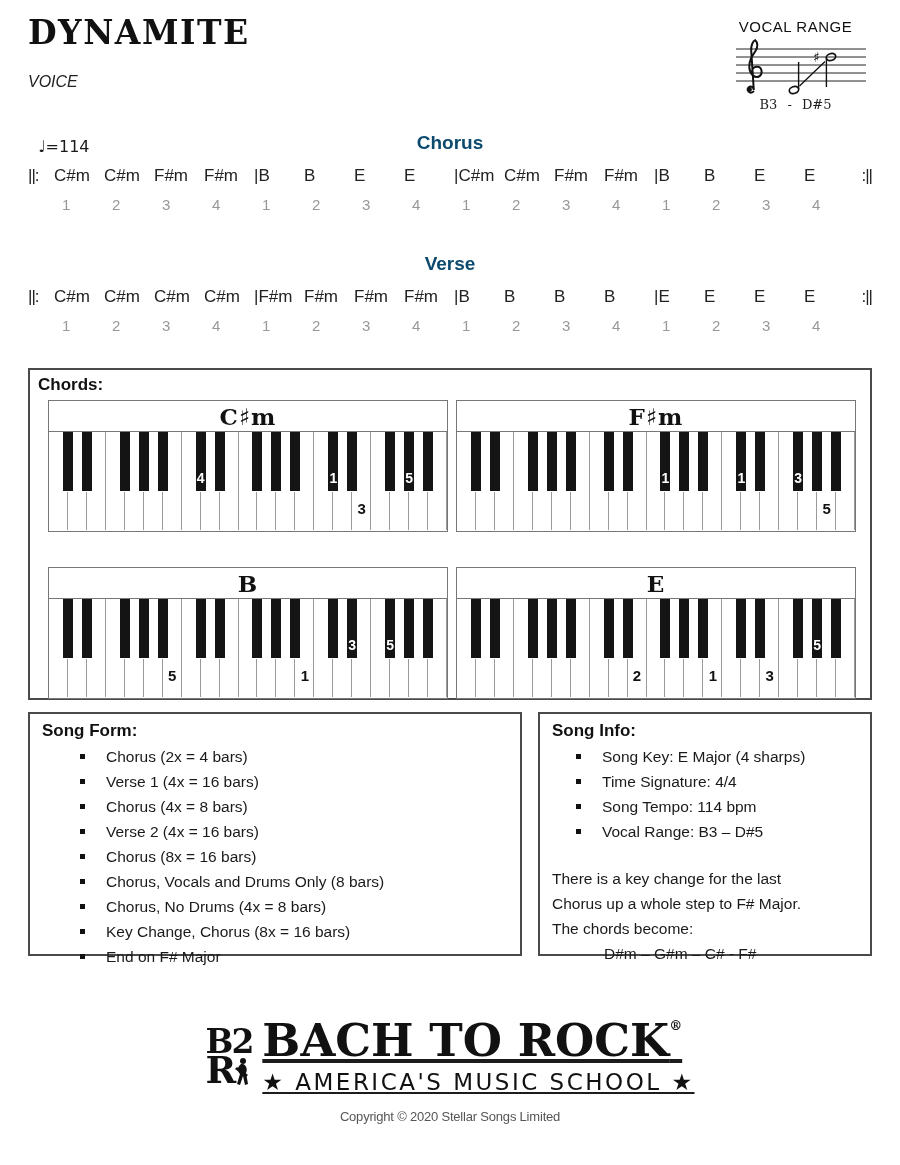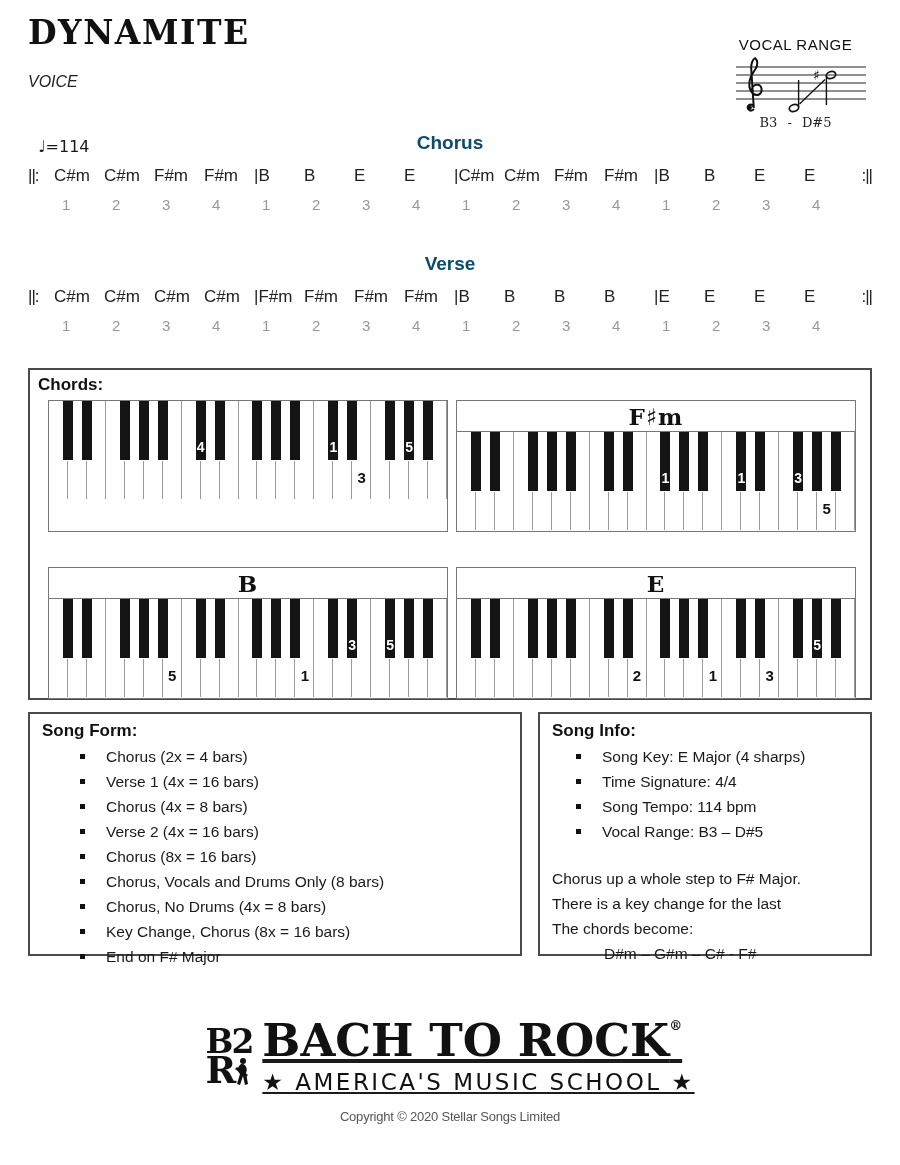--- a/index.html
+++ b/index.html
@@ -6,21 +6,21 @@
   .page{position:relative;width:900px;height:1165px;background:#fff;overflow:hidden;
         font-family:"Liberation Sans",sans-serif;color:#1c1c1c;}
 
   
   .title-block{position:absolute;left:28px;top:16px;}
   .song-title{font-family:"DejaVu Serif","Liberation Serif",serif;font-weight:bold;
               font-size:33px;letter-spacing:1.5px;color:#111;line-height:1.05;}
   .byline{margin-top:5px;font-size:15px;letter-spacing:.4px;color:#9b9b9b;}
   .instrument{margin-top:22px;font-style:italic;font-size:16px;color:#222;}
 
-  .vocal-range{position:absolute;right:22px;top:36px;width:165px;text-align:center;}
+  .vocal-range{position:absolute;right:22px;top:18px;width:165px;text-align:center;}
   .vr-label{font-size:15px;letter-spacing:.5px;color:#111;}
   .vr-staff{display:block;margin:2px auto 0 auto;}
   .vr-text{font-family:"DejaVu Serif","Liberation Serif",serif;font-size:13px;color:#222;
            word-spacing:6px;margin-top:-2px;}
 
   
   .tempo{position:absolute;left:38px;top:137px;font-size:16px;color:#1a1a1a;
          font-family:"DejaVu Sans","Liberation Sans",sans-serif;}
   .sections{position:absolute;left:28px;top:132px;width:844px;}
   .section + .section{margin-top:40px;}
@@ -258,20 +258,23 @@
           </div>
           <span class="repeat-close">:||</span>
         </div>
       </div>
     </div>
 
   <div class="chords-panel">
     <div class="chords-title">Chords:</div>
     <div id="keyboards">
         <div class="keyboard" style="left: 18px; top: 30px;">
+          <div class="kb-header">
+            <span class="kb-name">C♯m</span>
+          </div>
           <div class="kb-keys">
             <div class="white-key" style="left: 0%; width: 4.7619%;"></div>
             <div class="white-key" style="left: 4.7619%; width: 4.7619%;"></div>
             <div class="white-key" style="left: 9.52381%; width: 4.7619%;"></div>
             <div class="white-key" style="left: 14.2857%; width: 4.7619%;"></div>
             <div class="white-key" style="left: 19.0476%; width: 4.7619%;"></div>
             <div class="white-key" style="left: 23.8095%; width: 4.7619%;"></div>
             <div class="white-key" style="left: 28.5714%; width: 4.7619%;"></div>
             <div class="white-key" style="left: 33.3333%; width: 4.7619%;"></div>
             <div class="white-key" style="left: 38.0952%; width: 4.7619%;"></div>
@@ -478,22 +481,22 @@
 
   <div class="info-box box-song-info">
     <div class="box-title">Song Info:</div>
     <ul class="bullet-list" id="song-info-list">
         <li>Song Key: E Major (4 sharps)</li>
         <li>Time Signature: 4/4</li>
         <li>Song Tempo: 114 bpm</li>
         <li>Vocal Range: B3 – D#5</li>
       </ul>
     <div class="info-note" id="info-note">
+        <div class="note-line">There is a key change for the last</div>
         <div class="note-line">Chorus up a whole step to F# Major.</div>
-        <div class="note-line">There is a key change for the last</div>
         <div class="note-line">The chords become:</div>
       </div>
     <div class="key-change-line">D#m – G#m – C# - F#</div>
   </div>
 
   <div class="footer">
     <div class="logo-row">
       <div class="logo-mark">
         <span class="m1">B2</span>
         <span class="m2">R</span>

